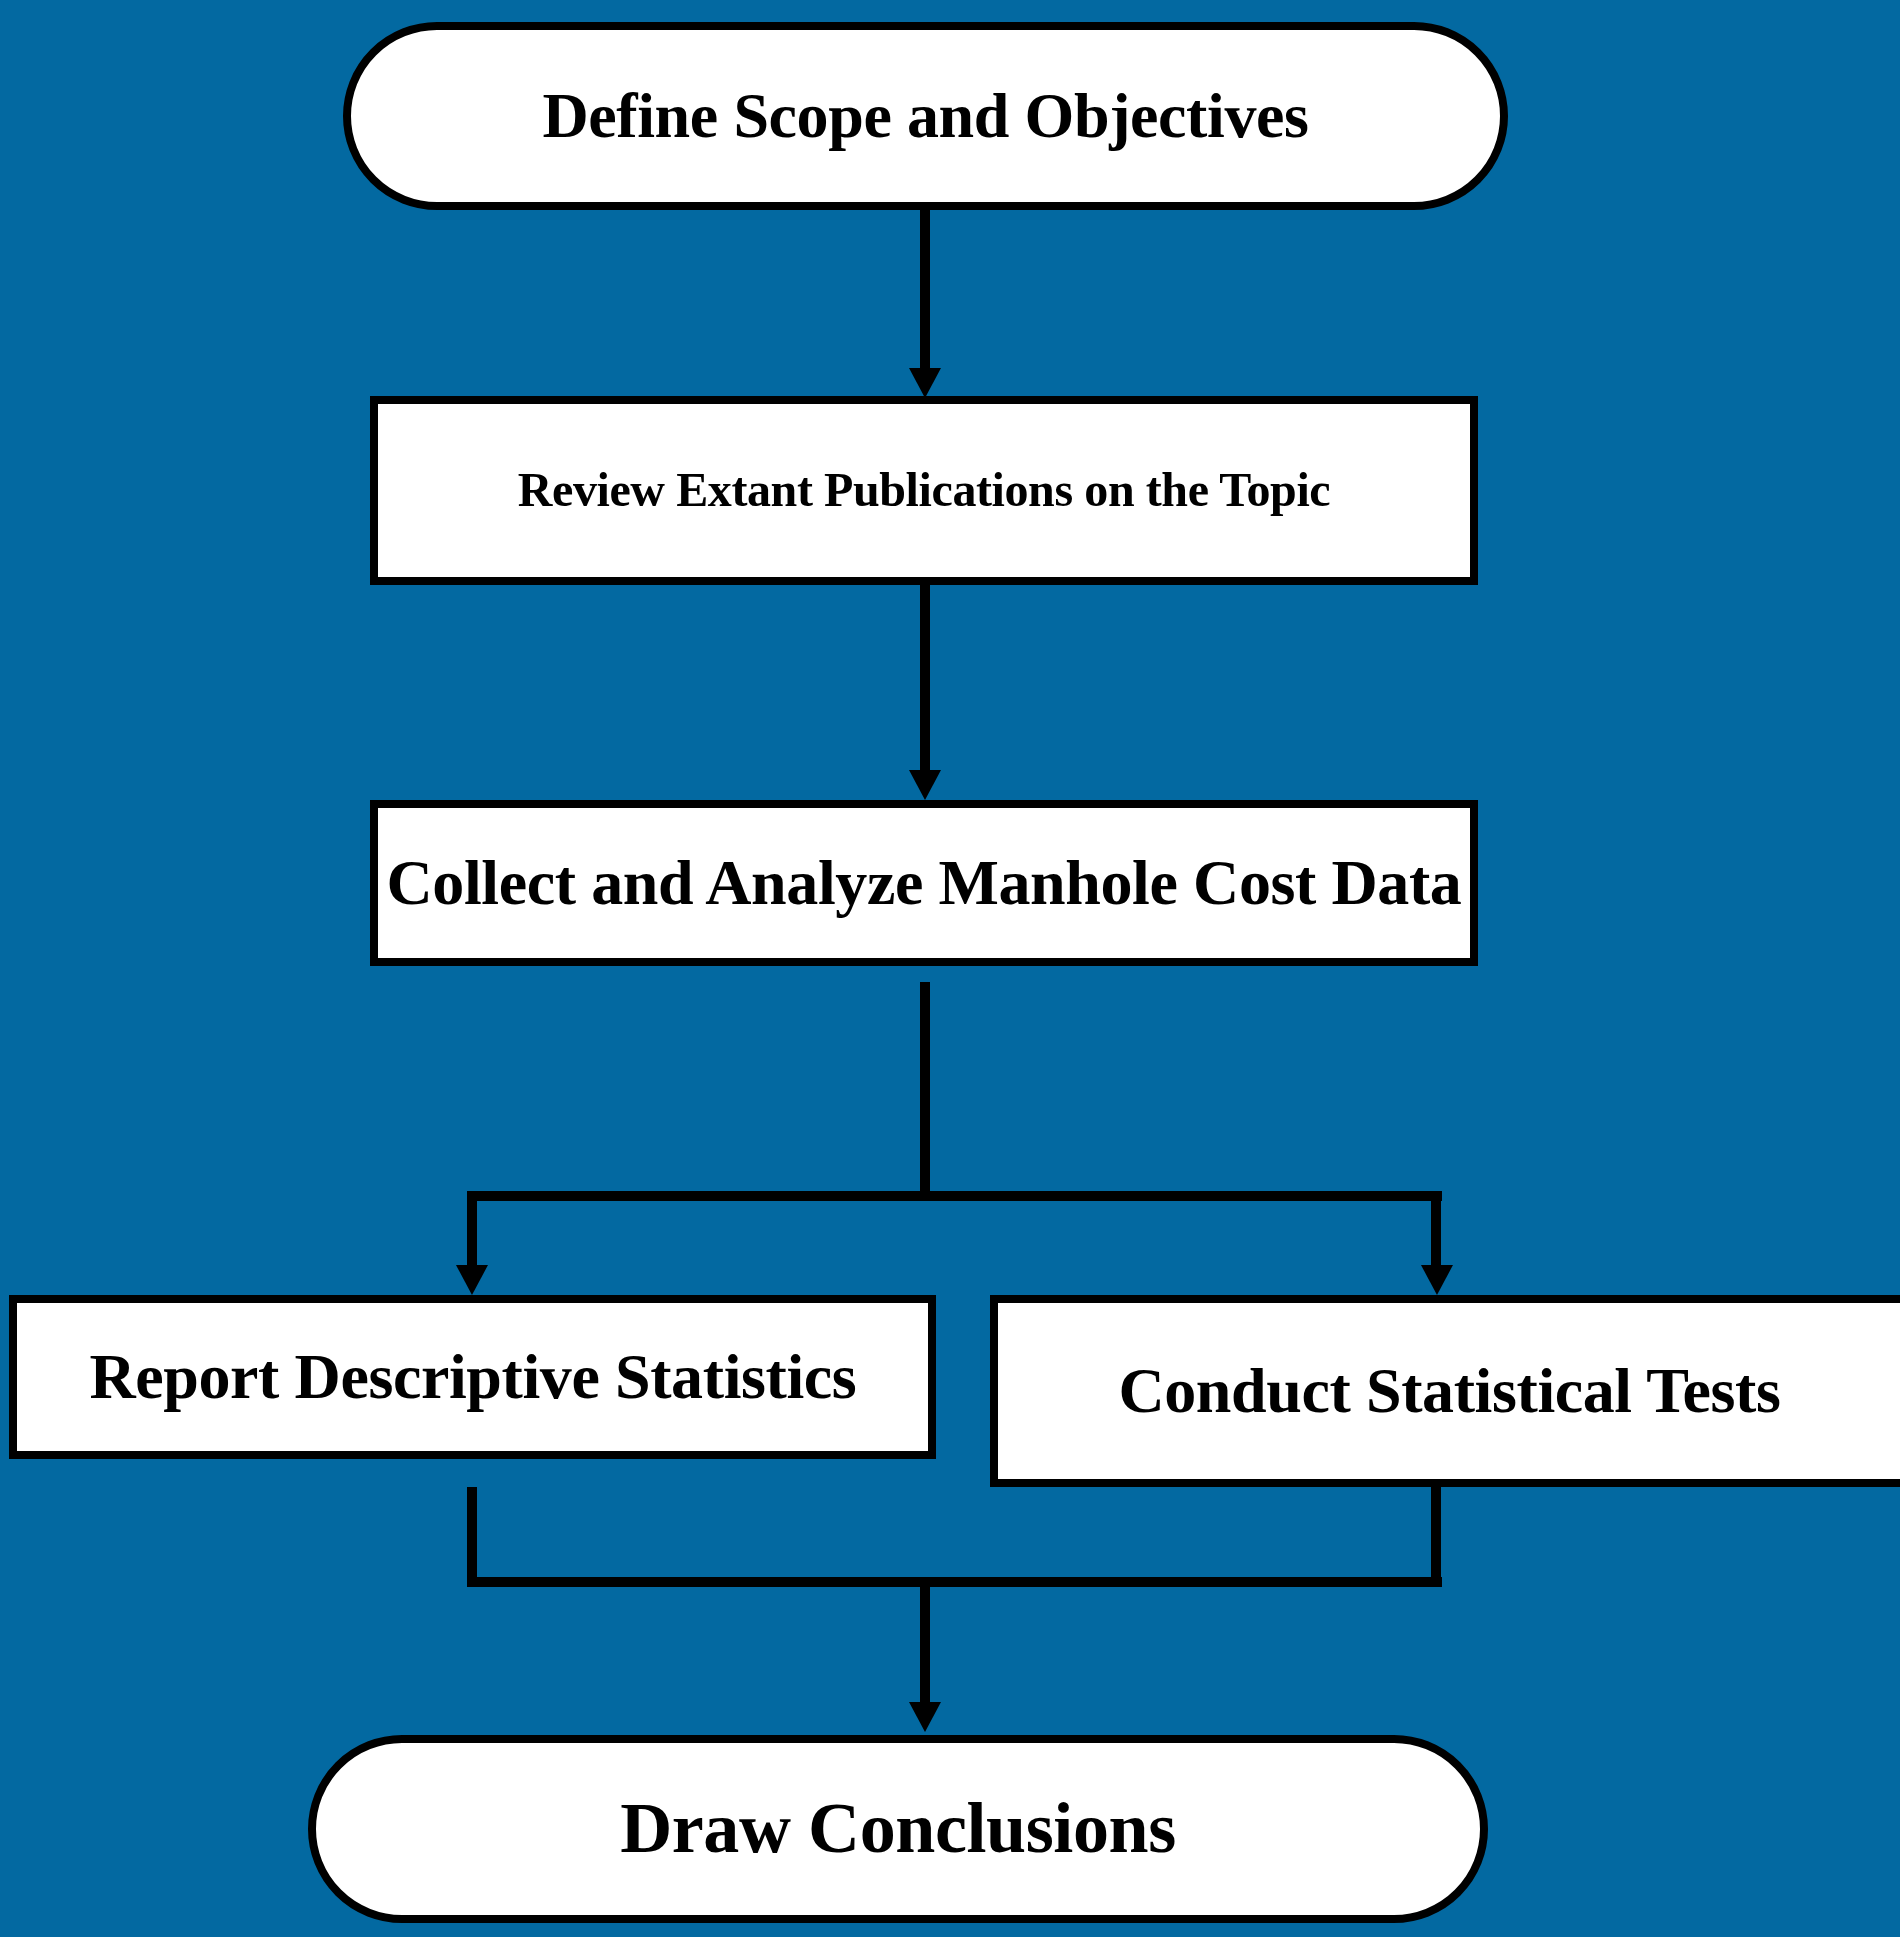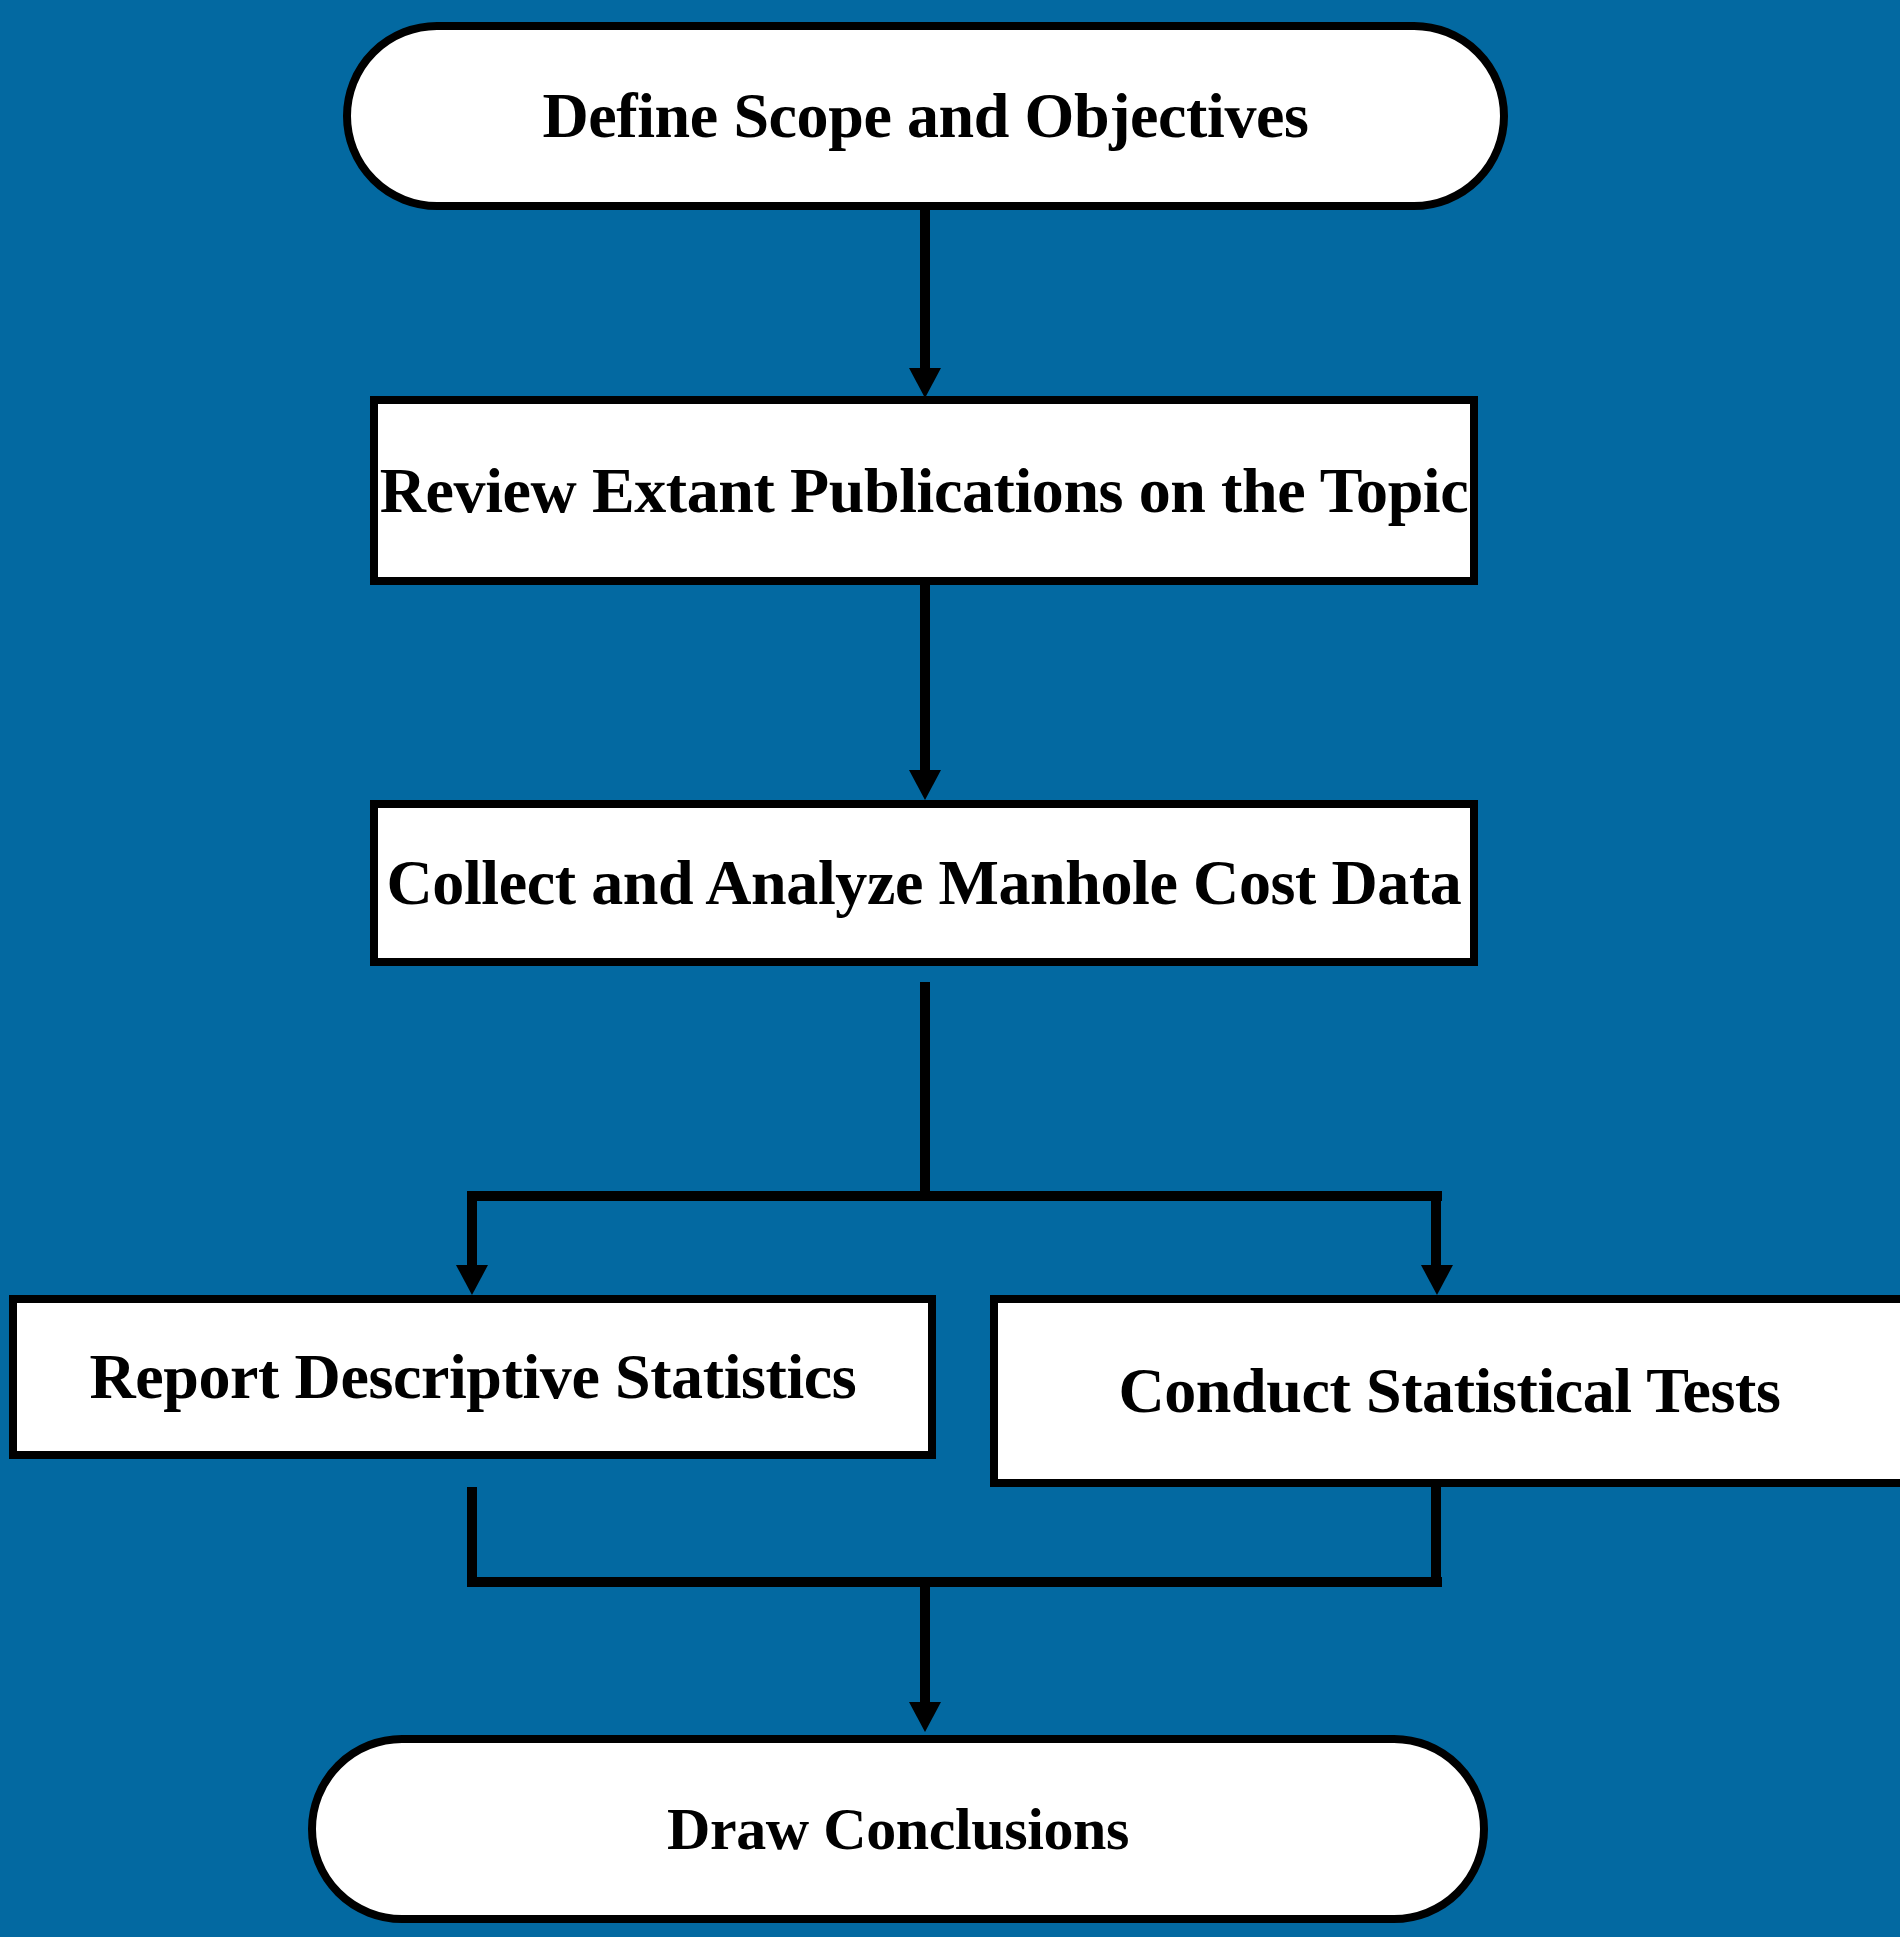--- a/index.html
+++ b/index.html
@@ -34,33 +34,33 @@
     line-height: 1.05;
     letter-spacing: -0.4px;
     white-space: nowrap;
   }
 
   
   #node-scope      { left: 343px;  top: 22px;   width: 1165px; height: 188px; }
   #node-scope .node-label      { font-size: 64px; }
 
   #node-review     { left: 370px;  top: 396px;  width: 1108px; height: 189px; }
-  #node-review .node-label     { font-size: 64px; font-family: Liberation Serif, serif; }
+  #node-review .node-label     { font-size: 48px; font-family: Liberation Serif, serif; }
 
   #node-collect    { left: 370px;  top: 800px; width: 1108px; height: 166px; }
   #node-collect .node-label    { font-size: 64px; }
 
   #node-descriptive{ left: 9.4px;   top: 1295px; width: 927px; height: 164px; }
   #node-descriptive .node-label{ font-size: 64px; }
 
   #node-tests      { left: 990px; top: 1295px; width: 919px; height: 192px; }
   #node-tests .node-label      { font-size: 64px; text-align: center; }
 
   #node-conclusions{ left: 308px;  top: 1735px; width: 1180px; height: 188px; }
-  #node-conclusions .node-label{ font-size: 60px; font-weight: bold; }
+  #node-conclusions .node-label{ font-size: 72px; font-weight: bold; }
 
   
   .edge-v {
     position: absolute;
     width: 10.2px;
     background: #000000;
   }
   .edge-h {
     position: absolute;
     height: 10.2px;

